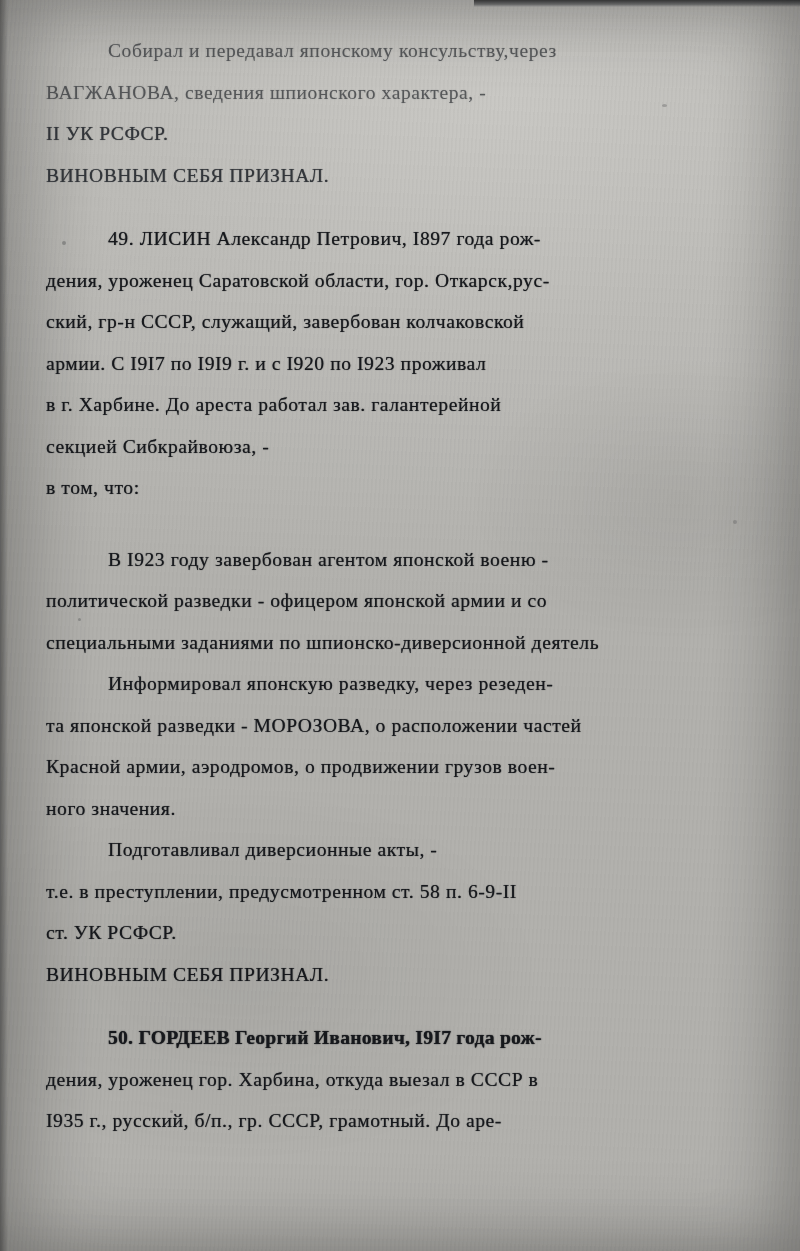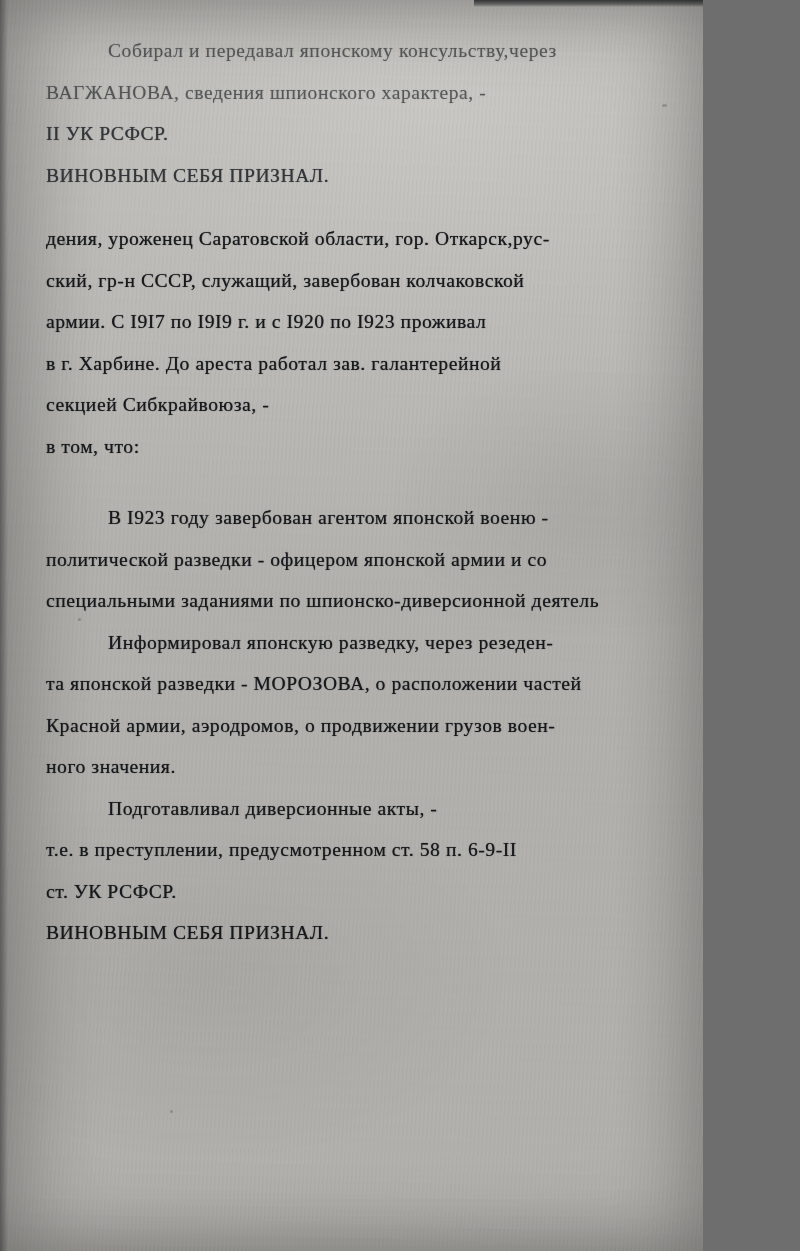--- a/index.html
+++ b/index.html
@@ -2,21 +2,21 @@
 <html><head>
 <meta charset="utf-8">
 <style>
   html, body {
     margin: 0;
     padding: 0;
     background: #6e6e6e;
   }
   #page {
     position: relative;
-    width: 703px;
+    width: 800px;
     height: 1251px;
     overflow: hidden;
     background:
       radial-gradient(ellipse 900px 500px at 62% 8%, #c9c8c4 0%, #bdbcb8 45%, #b2b1ad 100%),
       linear-gradient(180deg, #c2c1bd 0%, #b8b7b3 30%, #aeada9 65%, #a3a29e 100%);
     font-family: "Liberation Serif", serif;
     color: #14161a;
   }
   
   #page::before {
@@ -130,20 +130,21 @@
     <div>
       <p class="line indent faint">Собирал и передавал японскому консульству,через</p>
       <p class="line faint">ВАГЖАНОВА, сведения шпионского характера, -</p>
       <p class="line semi-faint">II УК РСФСР.</p>
       <p class="line semi-faint">ВИНОВНЫМ СЕБЯ ПРИЗНАЛ.</p>
     </div>
 
     <div class="gap-md"></div>
 
     <div>
+      <p class="line indent">49. ЛИСИН Александр Петрович, I897 года рож-</p>
       <p class="line">дения, уроженец Саратовской области, гор. Откарск,рус-</p>
       <p class="line">ский, гр-н СССР, служащий, завербован колчаковской</p>
       <p class="line">армии. С I9I7 по I9I9 г. и с I920 по I923 проживал</p>
       <p class="line">в г. Харбине. До ареста работал зав. галантерейной</p>
       <p class="line">секцией Сибкрайвоюза, -</p>
       <p class="line">в том, что:</p>
     </div>
 
     <div class="gap-lg"></div>
 
@@ -162,15 +163,20 @@
 
     <div>
       <p class="line indent">Подготавливал диверсионные акты, -</p>
       <p class="line">т.е. в преступлении, предусмотренном ст. 58 п. 6-9-II</p>
       <p class="line">ст. УК РСФСР.</p>
       <p class="line">ВИНОВНЫМ СЕБЯ ПРИЗНАЛ.</p>
     </div>
 
     <div class="gap-md"></div>
 
+    <div>
+      <p class="line indent strong">50. ГОРДЕЕВ Георгий Иванович, I9I7 года рож-</p>
+      <p class="line">дения, уроженец гор. Харбина, откуда выезал в СССР в</p>
+      <p class="line">I935 г., русский, б/п., гр. СССР, грамотный. До аре-</p>
+    </div>
 
   </div>
 </div>
 
 </body></html>

